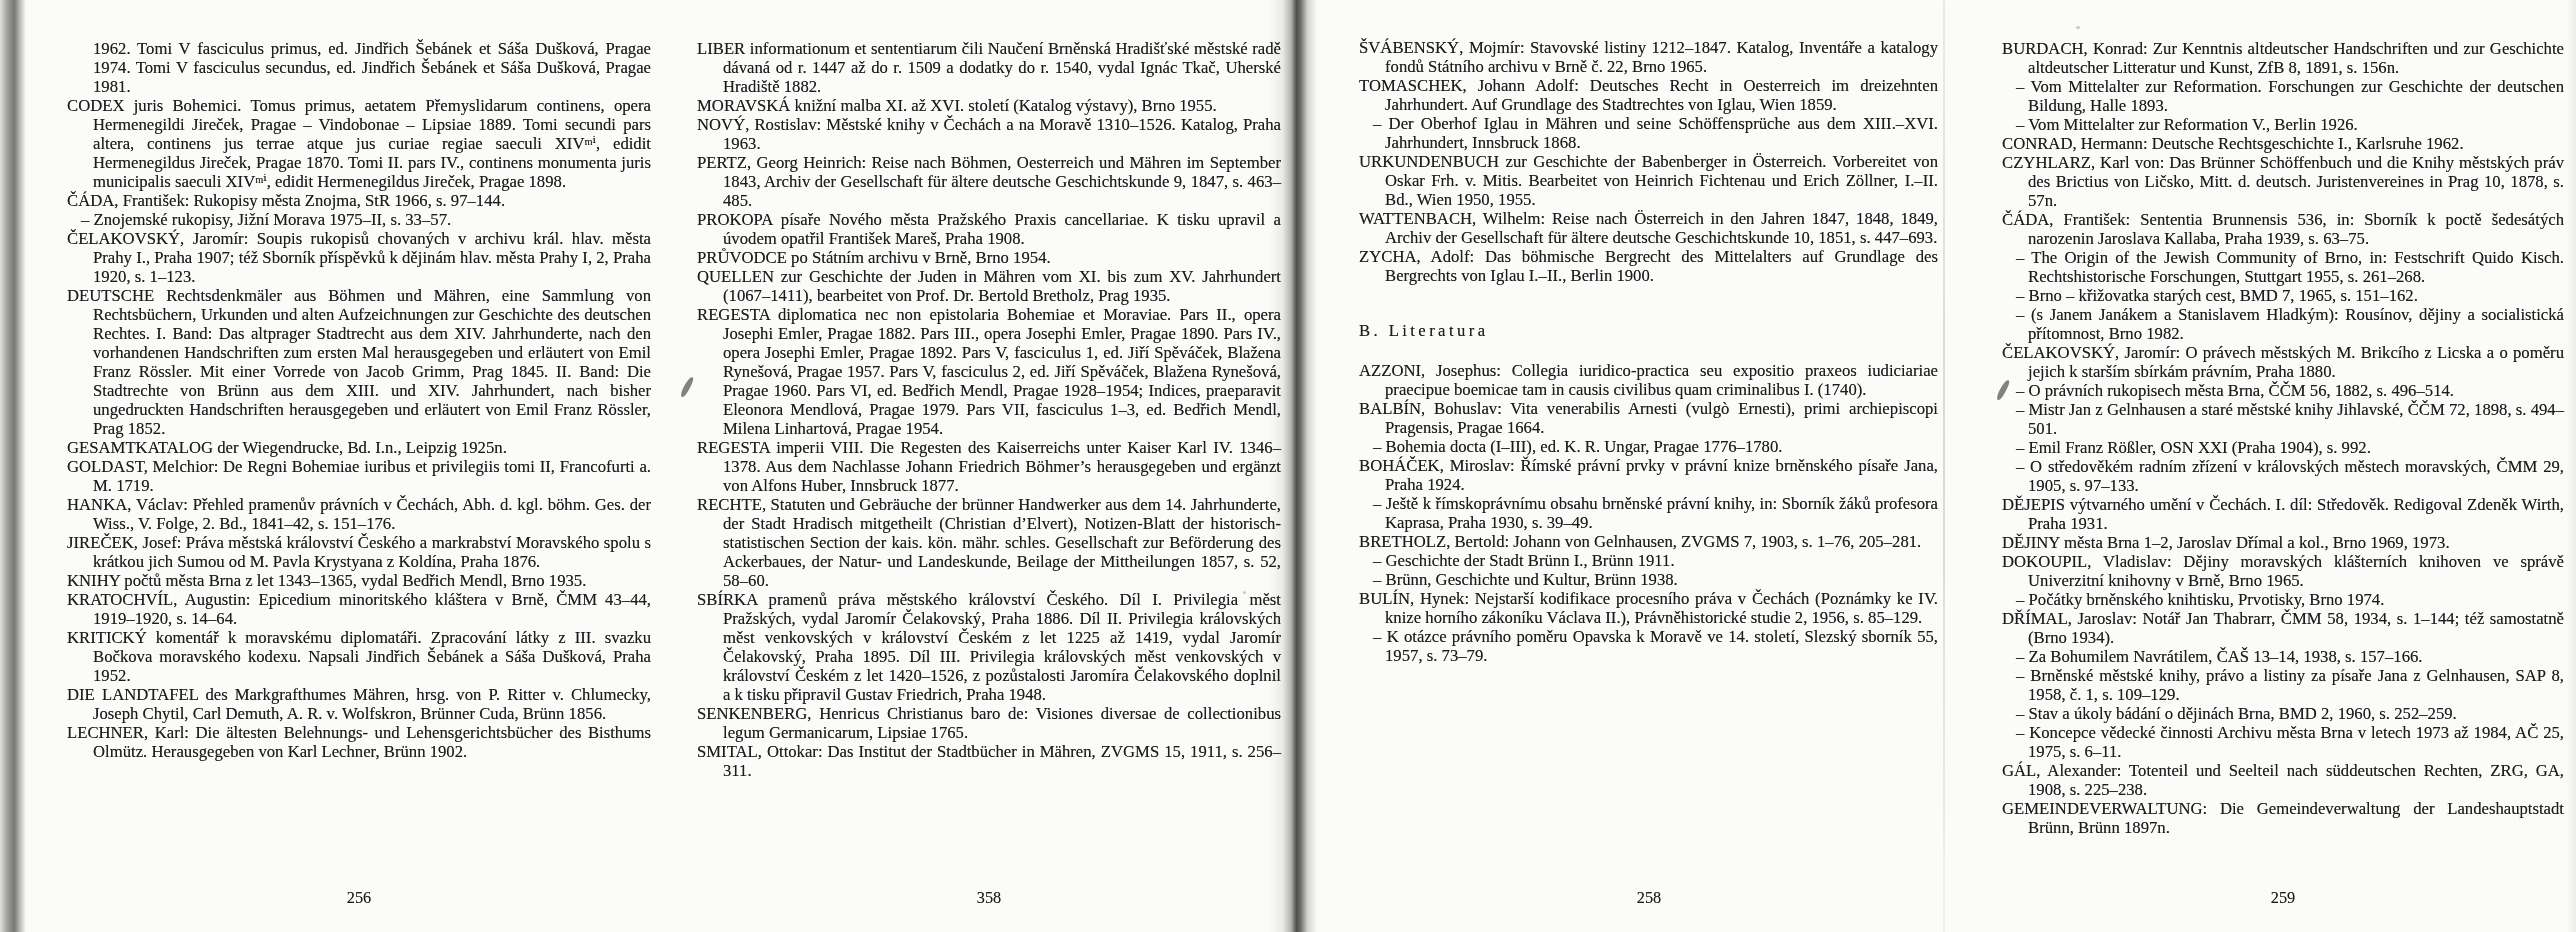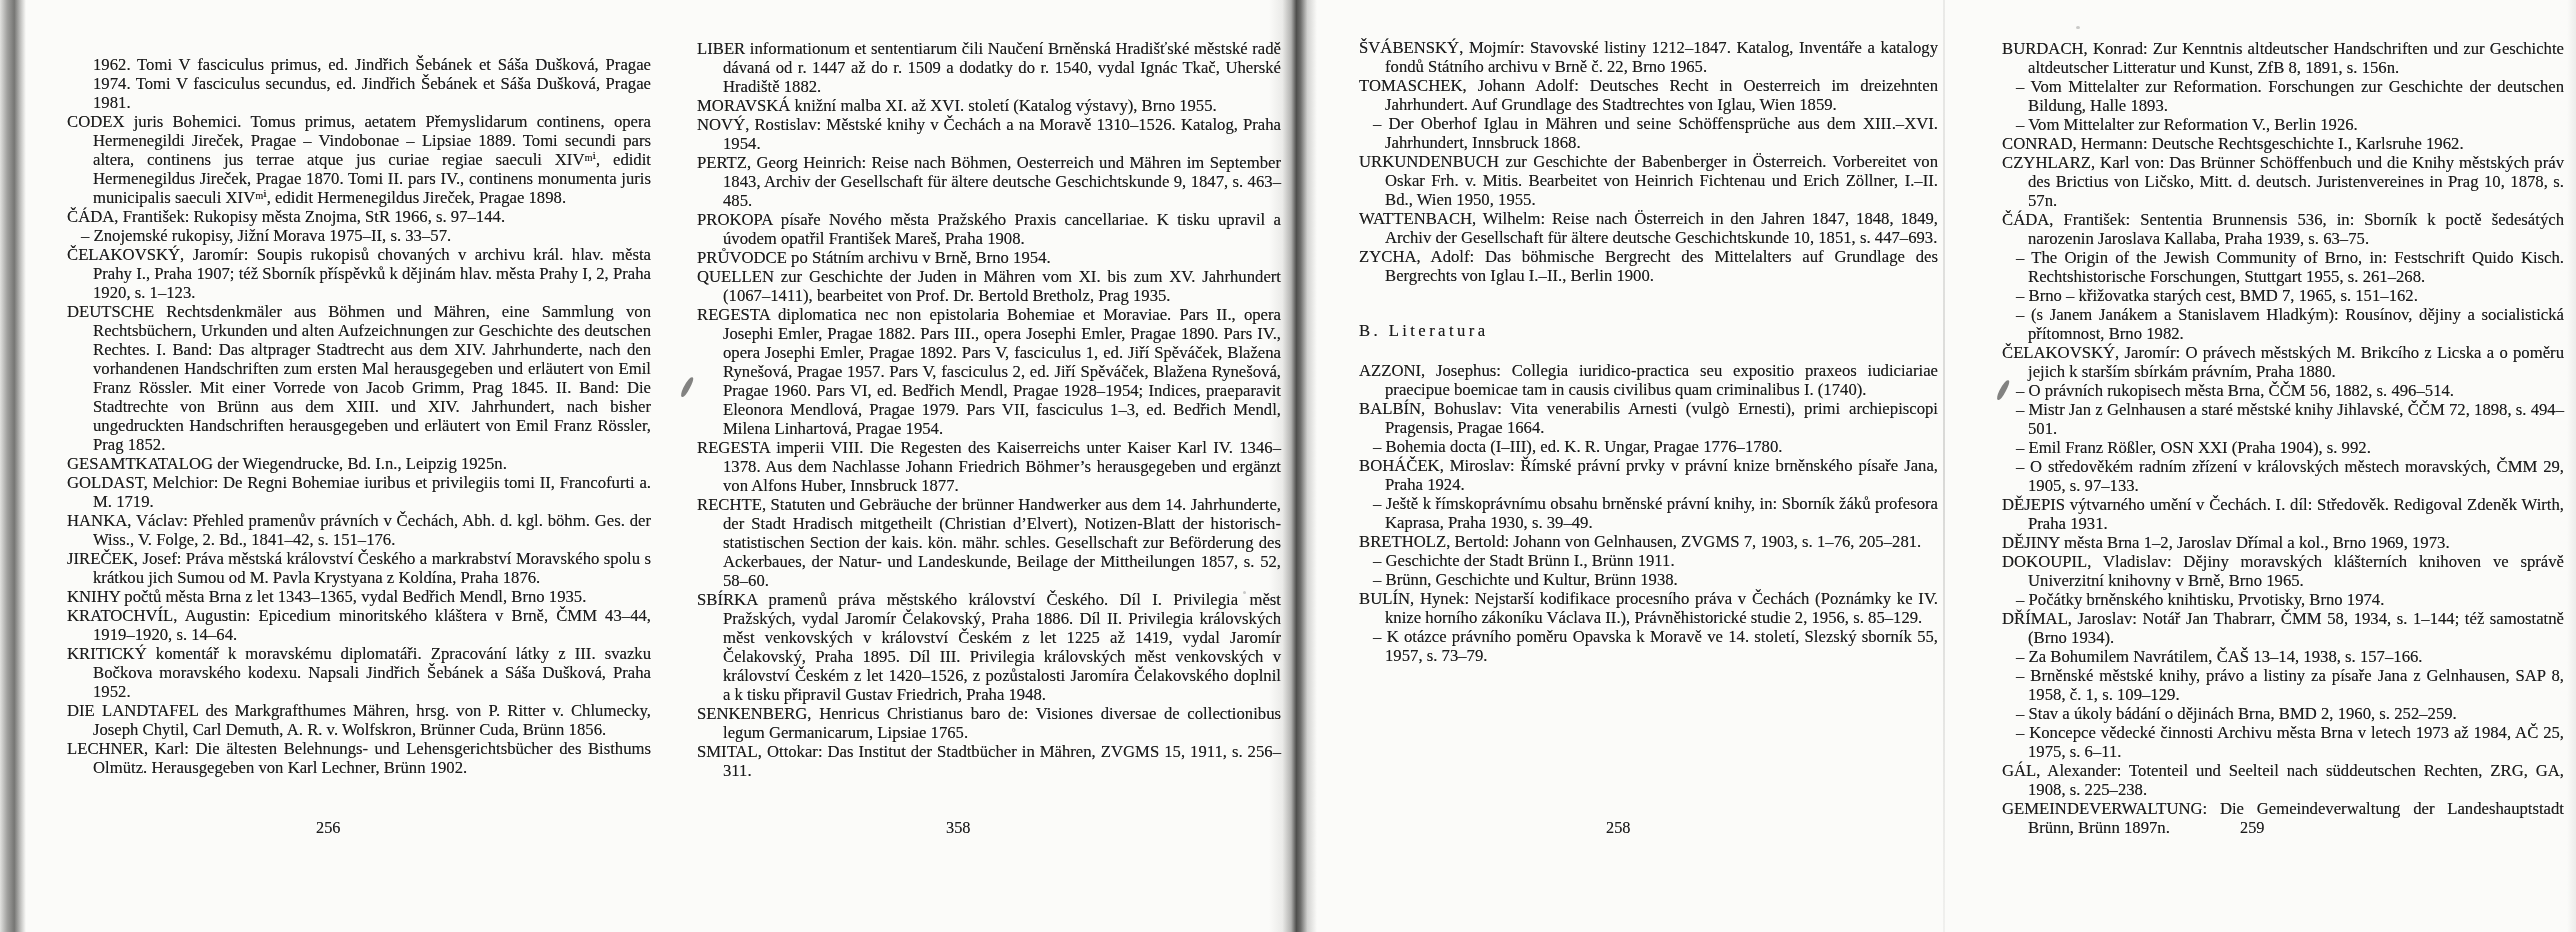--- a/index.html
+++ b/index.html
@@ -12,30 +12,30 @@
   }
   .column {
     position: absolute;
     text-align: justify;
     font-size: 16.7px;
     line-height: 19px;
     text-shadow: 0 0 0.5px rgba(25,25,25,0.55);
   }
   .column p { margin: 0; }
   p.main { padding-left: 26px; text-indent: -26px; }
-  p.cont { padding-left: 26px; text-indent: 0; margin-top: 16px; }
+  p.cont { padding-left: 26px; text-indent: 0; }
   p.sub  { padding-left: 26px; text-indent: -12px; }
   p.heading {
     text-align: left; letter-spacing: 3.4px;
     padding: 0; text-indent: 0;
     margin: 36px 0 20.6px 0;
   }
   .pagenum {
-    position: absolute; top: 818px;
-    width: 86px; 
+    position: absolute; top: 888px;
+    width: 86px; text-align: center;
     font-size: 16.3px;
     text-shadow: 0 0 0.5px rgba(25,25,25,0.5);
   }
   #pagenum-256 { left: 316px; }
   #pagenum-257 { left: 946px; }
   #pagenum-258 { left: 1606px; }
   #pagenum-259 { left: 2240px; }
 
   #col-256 { left: 67px;   top: 39px; width: 584px; }
   #col-257 { left: 697px;  top: 39px; width: 584px; }
@@ -96,21 +96,21 @@
     <p class="main">JIREČEK, Josef: Práva městská království Českého a markrabství Moravského spolu s krátkou jich Sumou od M. Pavla Krystyana z Koldína, Praha 1876.</p>
     <p class="main">KNIHY počtů města Brna z let 1343–1365, vydal Bedřich Mendl, Brno 1935.</p>
     <p class="main">KRATOCHVÍL, Augustin: Epicedium minoritského kláštera v Brně, ČMM 43–44, 1919–1920, s. 14–64.</p>
     <p class="main">KRITICKÝ komentář k moravskému diplomatáři. Zpracování látky z III. svazku Bočkova moravského kodexu. Napsali Jindřich Šebánek a Sáša Dušková, Praha 1952.</p>
     <p class="main">DIE LANDTAFEL des Markgrafthumes Mähren, hrsg. von P. Ritter v. Chlumecky, Joseph Chytil, Carl Demuth, A. R. v. Wolfskron, Brünner Cuda, Brünn 1856.</p>
     <p class="main">LECHNER, Karl: Die ältesten Belehnungs- und Lehensgerichtsbücher des Bisthums Olmütz. Herausgegeben von Karl Lechner, Brünn 1902.</p>
   </div>
 <div id="col-257" class="column">
     <p class="main">LIBER informationum et sententiarum čili Naučení Brněnská Hradišťské městské radě dávaná od r. 1447 až do r. 1509 a dodatky do r. 1540, vydal Ignác Tkač, Uherské Hradiště 1882.</p>
     <p class="main">MORAVSKÁ knižní malba XI. až XVI. století (Katalog výstavy), Brno 1955.</p>
-    <p class="main">NOVÝ, Rostislav: Městské knihy v Čechách a na Moravě 1310–1526. Katalog, Praha 1954.</p>
+    <p class="main">NOVÝ, Rostislav: Městské knihy v Čechách a na Moravě 1310–1526. Katalog, Praha 1963.</p>
     <p class="main">PERTZ, Georg Heinrich: Reise nach Böhmen, Oesterreich und Mähren im September 1843, Archiv der Gesellschaft für ältere deutsche Geschichtskunde 9, 1847, s. 463–485.</p>
     <p class="main">PROKOPA písaře Nového města Pražského Praxis cancellariae. K tisku upravil a úvodem opatřil František Mareš, Praha 1908.</p>
     <p class="main">PRŮVODCE po Státním archivu v Brně, Brno 1954.</p>
     <p class="main">QUELLEN zur Geschichte der Juden in Mähren vom XI. bis zum XV. Jahrhundert (1067–1411), bearbeitet von Prof. Dr. Bertold Bretholz, Prag 1935.</p>
     <p class="main">REGESTA diplomatica nec non epistolaria Bohemiae et Moraviae. Pars II., opera Josephi Emler, Pragae 1882. Pars III., opera Josephi Emler, Pragae 1890. Pars IV., opera Josephi Emler, Pragae 1892. Pars V, fasciculus 1, ed. Jiří Spěváček, Blažena Rynešová, Pragae 1957. Pars V, fasciculus 2, ed. Jiří Spěváček, Blažena Rynešová, Pragae 1960. Pars VI, ed. Bedřich Mendl, Pragae 1928–1954; Indices, praeparavit Eleonora Mendlová, Pragae 1979. Pars VII, fasciculus 1–3, ed. Bedřich Mendl, Milena Linhartová, Pragae 1954.</p>
     <p class="main">REGESTA imperii VIII. Die Regesten des Kaiserreichs unter Kaiser Karl IV. 1346–1378. Aus dem Nachlasse Johann Friedrich Böhmer’s herausgegeben und ergänzt von Alfons Huber, Innsbruck 1877.</p>
     <p class="main">RECHTE, Statuten und Gebräuche der brünner Handwerker aus dem 14. Jahrhunderte, der Stadt Hradisch mitgetheilt (Christian d’Elvert), Notizen-Blatt der historisch-statistischen Section der kais. kön. mähr. schles. Gesellschaft zur Beförderung des Ackerbaues, der Natur- und Landeskunde, Beilage der Mittheilungen 1857, s. 52, 58–60.</p>
     <p class="main">SBÍRKA pramenů práva městského království Českého. Díl I. Privilegia měst Pražských, vydal Jaromír Čelakovský, Praha 1886. Díl II. Privilegia královských měst venkovských v království Českém z let 1225 až 1419, vydal Jaromír Čelakovský, Praha 1895. Díl III. Privilegia královských měst venkovských v království Českém z let 1420–1526, z pozůstalosti Jaromíra Čelakovského doplnil a k tisku připravil Gustav Friedrich, Praha 1948.</p>
     <p class="main">SENKENBERG, Henricus Christianus baro de: Visiones diversae de collectionibus legum Germanicarum, Lipsiae 1765.</p>
     <p class="main">SMITAL, Ottokar: Das Institut der Stadtbücher in Mähren, ZVGMS 15, 1911, s. 256–311.</p>

